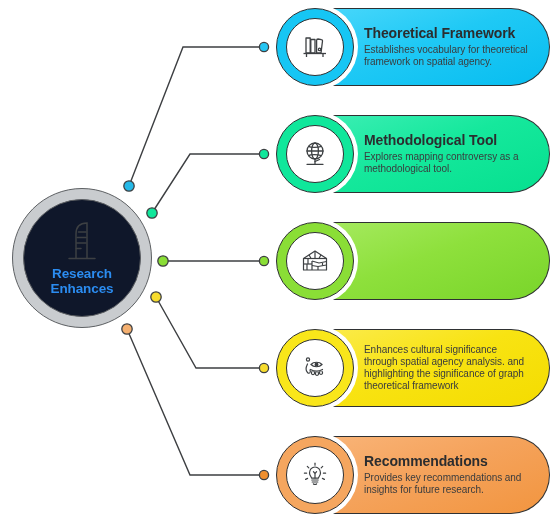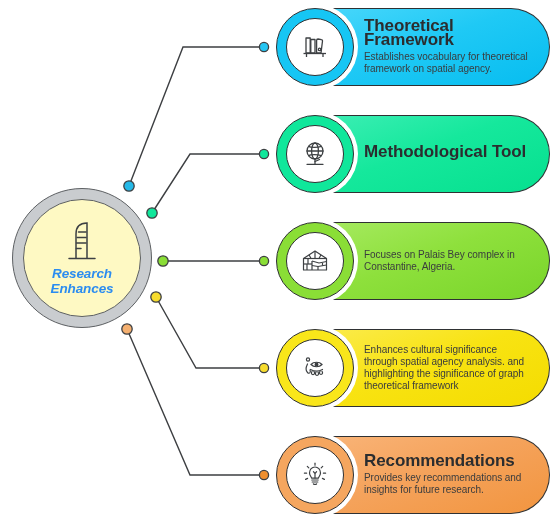--- a/index.html
+++ b/index.html
@@ -46,28 +46,27 @@
     border-radius: 50%;
     background: #c9cccf;
     border: 1px solid #5d6063;
     box-sizing: border-box;
   }
   .hub-inner {
     position: absolute;
     left: 11px; top: 11px;
     width: 118px; height: 118px;
     border-radius: 50%;
-    background: #fef9c3;
+    background: #0f172a;
     border: 1px solid #5d6063;
     box-sizing: border-box;
     display: flex;
     flex-direction: column;
     align-items: center;
     justify-content: center;
-    font-style: italic;
   }
   .hub-icon {
     width: 46px;
     height: 44px;
     margin-bottom: 2px;
   }
   .hub-label {
     color: #2b8cf0;
     font-size: 13.5px;
     font-weight: bold;
@@ -113,21 +112,21 @@
     position: absolute;
     left: 44px;
     right: 16px;
     top: 0;
     bottom: 0;
     display: flex;
     flex-direction: column;
     justify-content: center;
   }
   .card-title {
-    font-size: 17px;
+    font-size: 14px;
     font-weight: bold;
     color: #2b2d2f;
     line-height: 14.5px;
     letter-spacing: -0.1px;
     margin-bottom: 3px;
   }
   .card-desc {
     font-size: 10px;
     color: #3a3c3e;
     line-height: 12.2px;
@@ -256,20 +255,21 @@
           </g>
         </svg>
       </div>
     </div>
   </div>
 
   <div class="row row-2 c-teal">
     <div class="card">
       <div class="card-text">
         <div class="card-title">Methodological Tool</div>
+        <div class="card-desc">Explores mapping controversy as a methodological tool.</div>
       </div>
     </div>
     <div class="badge">
       <div class="badge-gap"></div>
       <div class="badge-ring"></div>
       <div class="badge-core">
         <svg class="badge-icon" viewBox="0 0 34 34">
           <g fill="none" stroke="#3d4043" stroke-width="1.3" stroke-linecap="round">
             <circle cx="17" cy="14" r="8"></circle>
             <ellipse cx="17" cy="14" rx="3.4" ry="8"></ellipse>
@@ -281,21 +281,20 @@
             <line x1="9" y1="27.3" x2="25" y2="27.3"></line>
           </g>
         </svg>
       </div>
     </div>
   </div>
 
   <div class="row row-3 c-green">
     <div class="card">
       <div class="card-text">
-        <div class="card-desc">Focuses on Palais Bey complex in Constantine, Algeria.</div>
       </div>
     </div>
     <div class="badge">
       <div class="badge-gap"></div>
       <div class="badge-ring"></div>
       <div class="badge-core">
         <svg class="badge-icon" viewBox="0 0 34 34">
           <g fill="none" stroke="#3d4043" stroke-width="1.2" stroke-linejoin="round">
             <path d="M5.5,14.5 L17,7 L28.5,14.5 L28.5,26 L5.5,26 Z"></path>
             <line x1="5.5" y1="14.5" x2="28.5" y2="14.5"></line>

